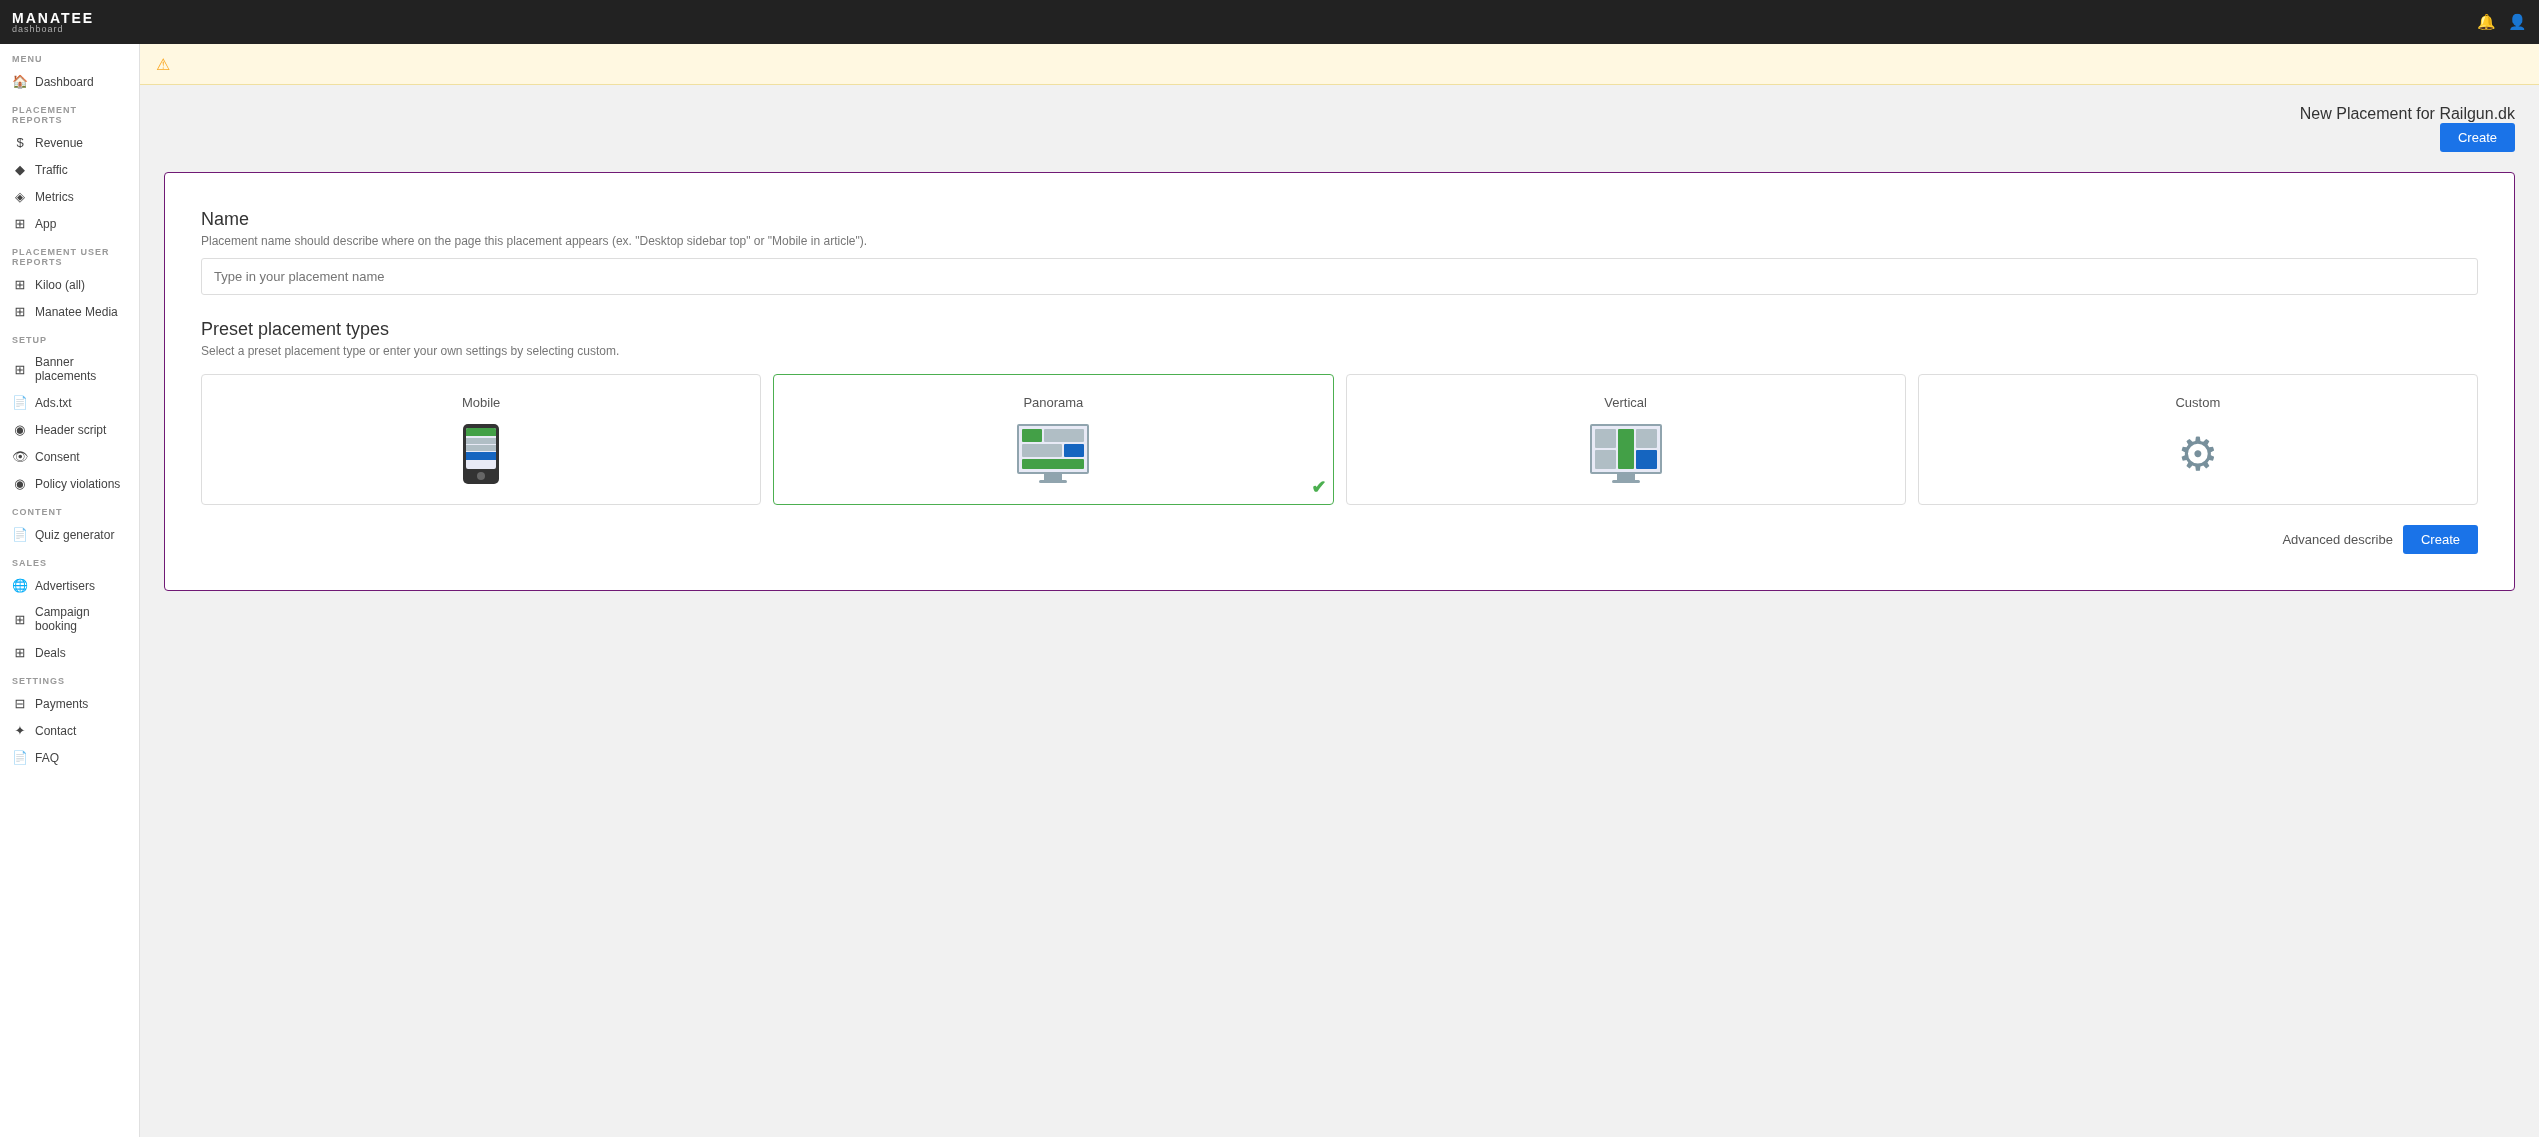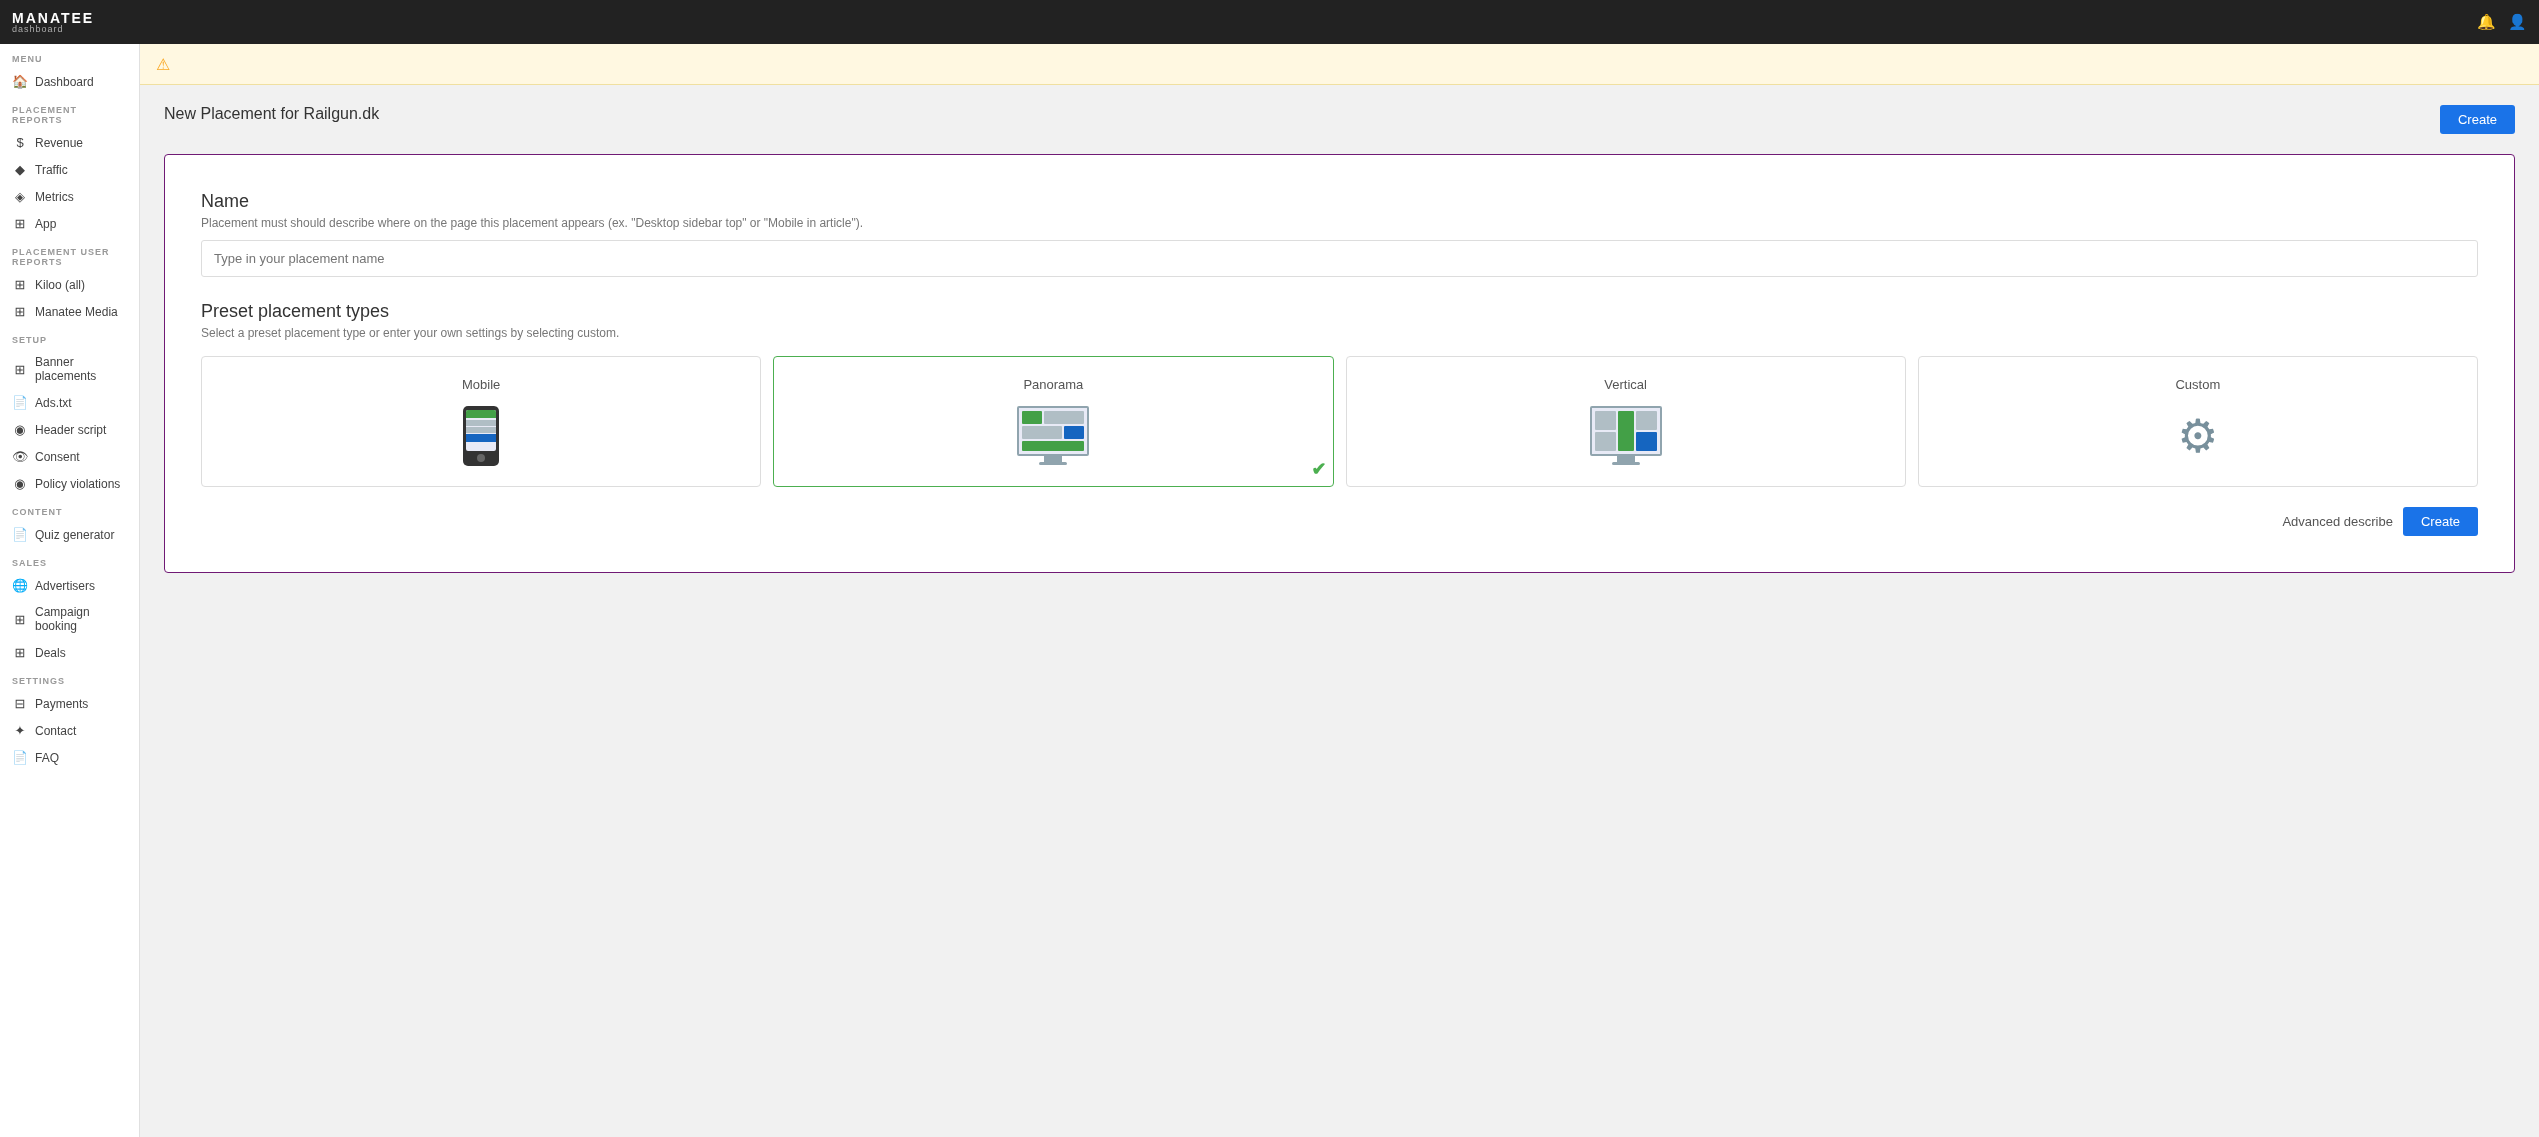--- a/index.html
+++ b/index.html
@@ -69,22 +69,23 @@
     }
     .alert-icon { color: #f9a825; font-size: 16px; flex-shrink: 0; margin-top: 1px; }
     .alert-link { color: #1a73e8; text-decoration: none; cursor: pointer; }
 
     
     .page-content { padding: 20px 24px; flex: 1; }
 
     .page-header {
       display: flex;
       justify-content: space-between;
-      align-items: flex-start;
+      align-items: flex-end;
       margin-bottom: 20px;
+      flex-direction: column;
     }
     .page-title { font-size: 16px; color: #333; }
 
     .btn-primary {
       background: #1a73e8;
       color: #fff;
       border: none;
       border-radius: 3px;
       padding: 7px 18px;
       font-size: 13px;
@@ -318,21 +319,21 @@
 
       <div class="page-header">
         <span class="page-title">New Placement for Railgun.dk</span>
         <button class="btn-primary">Create</button>
       </div>
 
       <div style="background:#fff; border:1px solid #701a75; border-radius:4px; padding:36px;">
 
         <div>
           <div class="section-title">Name</div>
-          <div class="section-desc">Placement must should describe where on the page this placement appears (ex. "Desktop sidebar top" or "Mobile in article").</div>
+          <div class="section-desc">Placement name should describe where on the page this placement appears (ex. "Desktop sidebar top" or "Mobile in article").</div>
           <input class="name-input" type="text" placeholder="Type in your placement name" style="">
         </div>
 
         <div>
           <div class="preset-title">Preset placement types</div>
           <div class="preset-desc">Select a preset placement type or enter your own settings by selecting custom.</div>
 
           <div class="preset-cards">
 
             <div class="preset-card">

